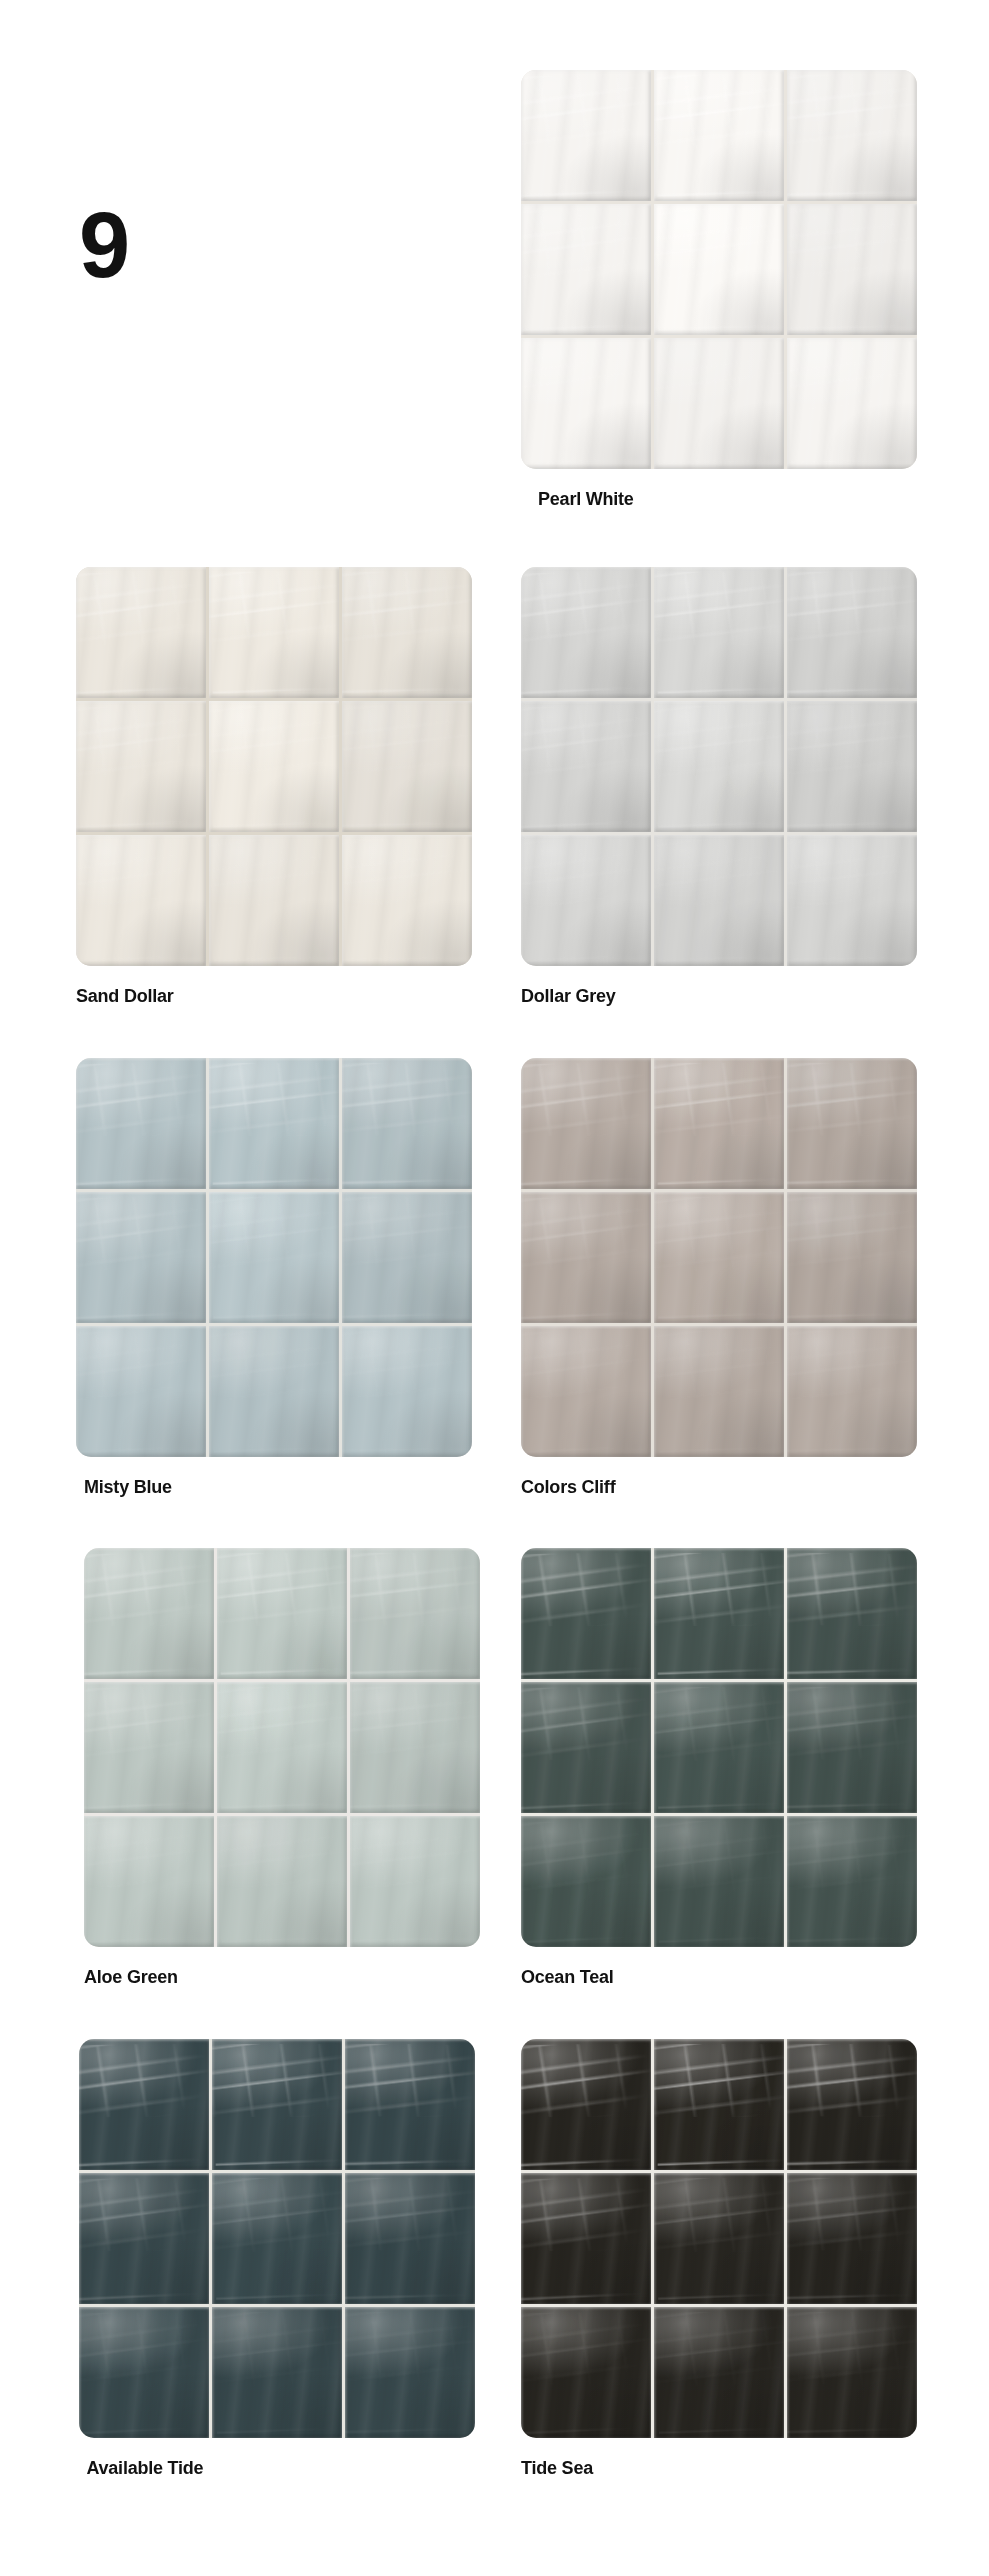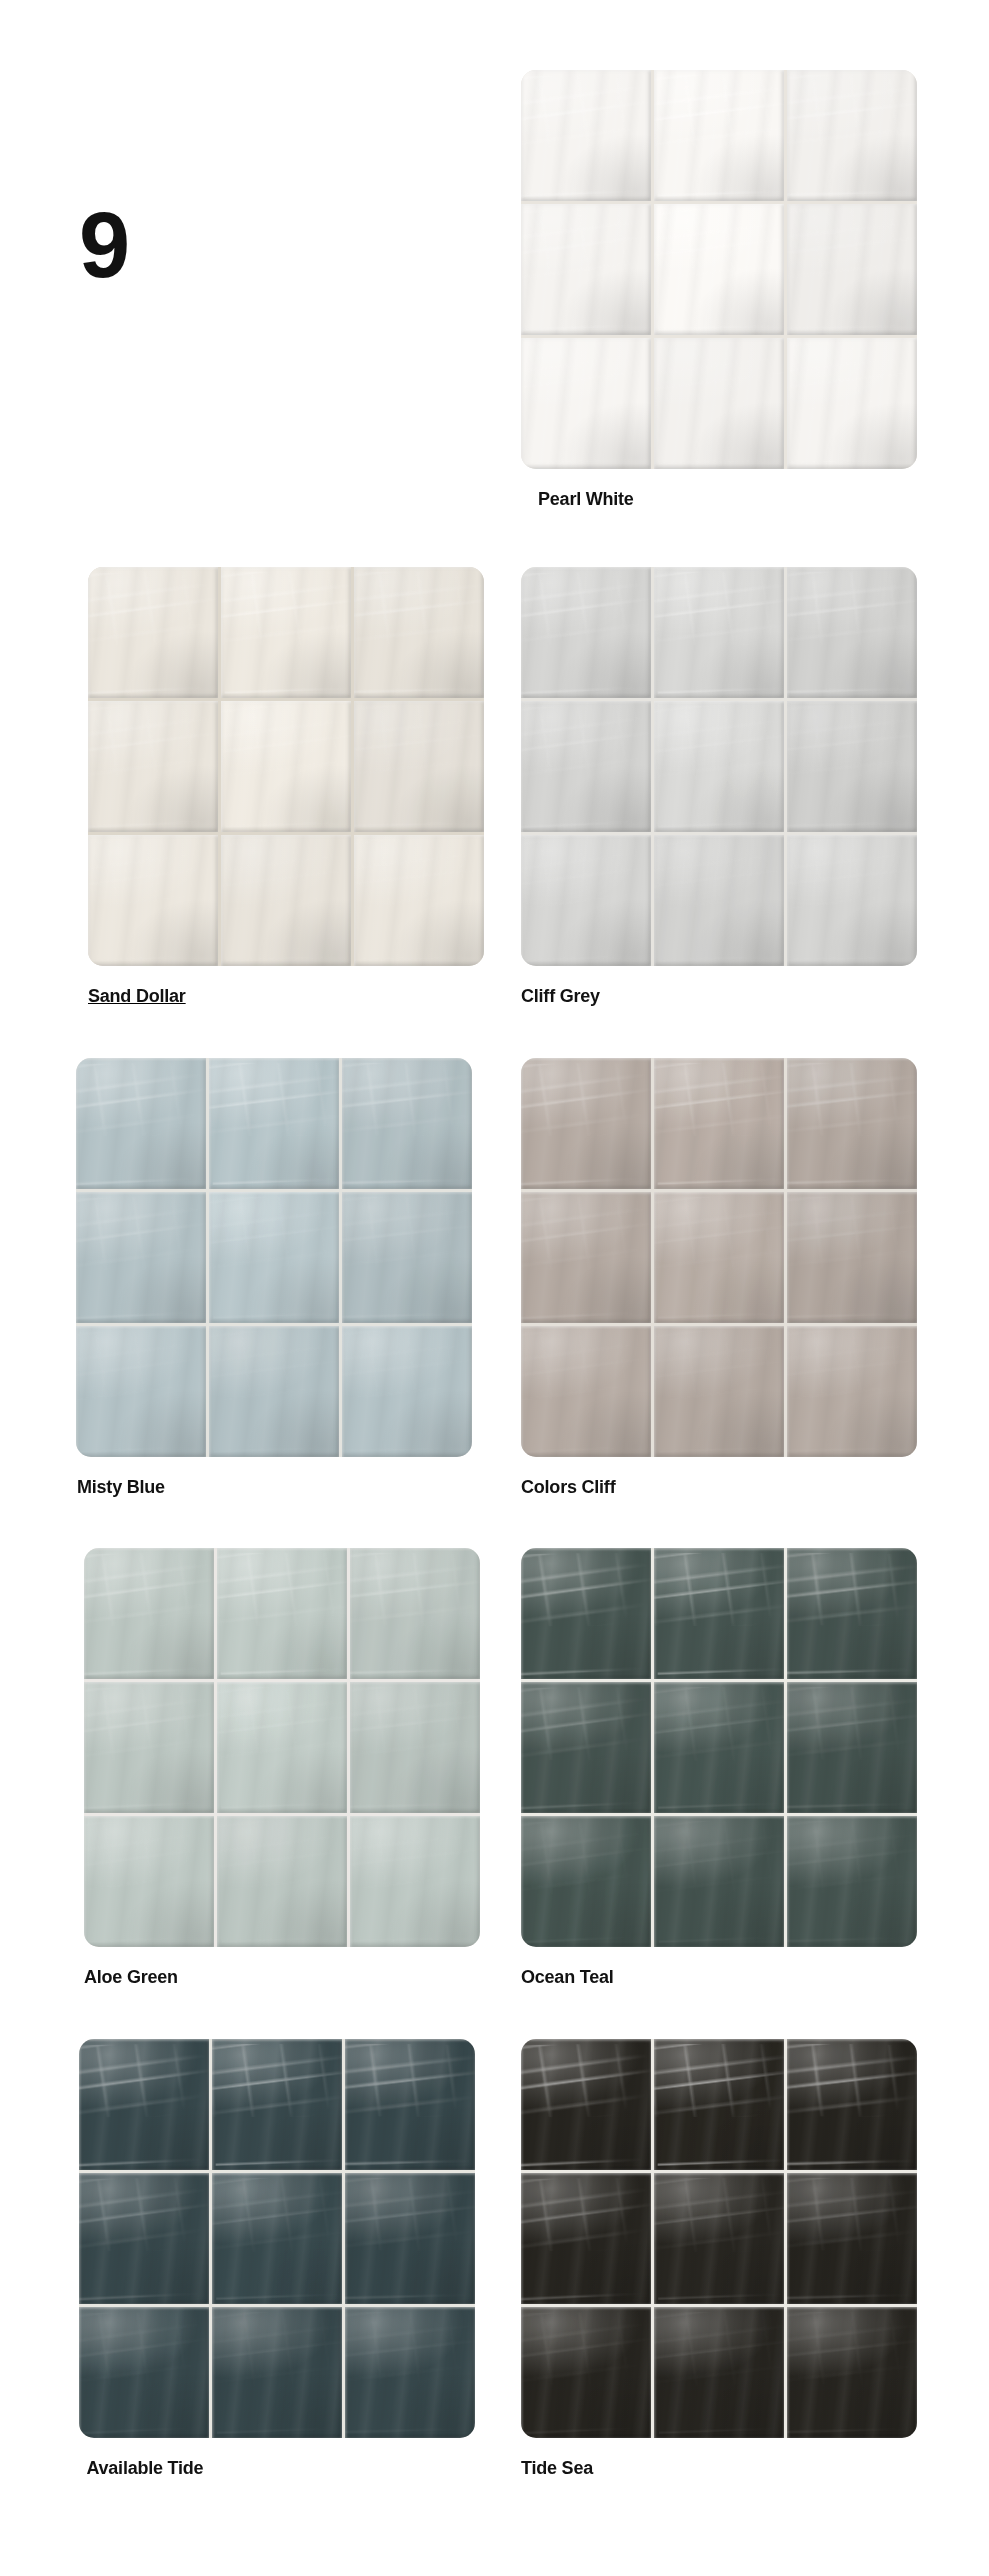--- a/index.html
+++ b/index.html
@@ -213,21 +213,21 @@
               <div class="edge"></div>
             </div>
             <div class="tile v9" style="--c: #f6f4f1; --g: 0.060;">
               <div class="gloss" style="transform: rotate(0.6deg) translateX(0px);"></div>
               <div class="edge"></div>
             </div>
           </div>
         </div>
         <div class="swatch-label" style="margin-left: 17px;">Pearl White</div>
       </div>
-      <div class="swatch-card" style="left: 88px; top: 567px; text-decoration: underline;">
+      <div class="swatch-card" style="left: 76px; top: 567px;">
         <div class="swatch-frame" style="background: rgb(221, 215, 203);">
           <div class="tile-grid">
             <div class="tile v1" style="--c: #ebe6dd; --g: 0.340;">
               <div class="gloss" style="transform: rotate(-0.6deg) translateX(-7.4px);"></div>
               <div class="edge"></div>
             </div>
             <div class="tile v2" style="--c: #ebe6dd; --g: 0.340;">
               <div class="gloss" style="transform: rotate(0deg) translateX(3.3px);"></div>
               <div class="edge"></div>
             </div>
@@ -297,21 +297,21 @@
             <div class="tile v8" style="--c: #d4d4d2; --g: 0.043;">
               <div class="gloss" style="transform: rotate(0deg) translateX(5px);"></div>
               <div class="edge"></div>
             </div>
             <div class="tile v9" style="--c: #d4d4d2; --g: 0.050;">
               <div class="gloss" style="transform: rotate(0.6deg) translateX(0px);"></div>
               <div class="edge"></div>
             </div>
           </div>
         </div>
-        <div class="swatch-label" style="margin-left: 0px;">Cliff Grey</div>
+        <div class="swatch-label" style="margin-left: 0px;">Dollar Grey</div>
       </div>
       <div class="swatch-card" style="left: 76px; top: 1058px;">
         <div class="swatch-frame" style="background: rgb(227, 227, 222);">
           <div class="tile-grid">
             <div class="tile v1" style="--c: #b3c2c6; --g: 0.320;">
               <div class="gloss" style="transform: rotate(-0.6deg) translateX(-7.4px);"></div>
               <div class="edge"></div>
             </div>
             <div class="tile v2" style="--c: #b3c2c6; --g: 0.320;">
               <div class="gloss" style="transform: rotate(0deg) translateX(3.3px);"></div>
@@ -340,21 +340,21 @@
             <div class="tile v8" style="--c: #b3c2c6; --g: 0.042;">
               <div class="gloss" style="transform: rotate(0deg) translateX(5px);"></div>
               <div class="edge"></div>
             </div>
             <div class="tile v9" style="--c: #b3c2c6; --g: 0.048;">
               <div class="gloss" style="transform: rotate(0.6deg) translateX(0px);"></div>
               <div class="edge"></div>
             </div>
           </div>
         </div>
-        <div class="swatch-label" style="margin-left: 1px;">Misty Blue</div>
+        <div class="swatch-label" style="margin-left: 8px;">Misty Blue</div>
       </div>
       <div class="swatch-card" style="left: 521px; top: 1058px;">
         <div class="swatch-frame" style="background: rgb(228, 224, 217);">
           <div class="tile-grid">
             <div class="tile v1" style="--c: #b5aaa2; --g: 0.310;">
               <div class="gloss" style="transform: rotate(-0.6deg) translateX(-7.4px);"></div>
               <div class="edge"></div>
             </div>
             <div class="tile v2" style="--c: #b5aaa2; --g: 0.310;">
               <div class="gloss" style="transform: rotate(0deg) translateX(3.3px);"></div>

